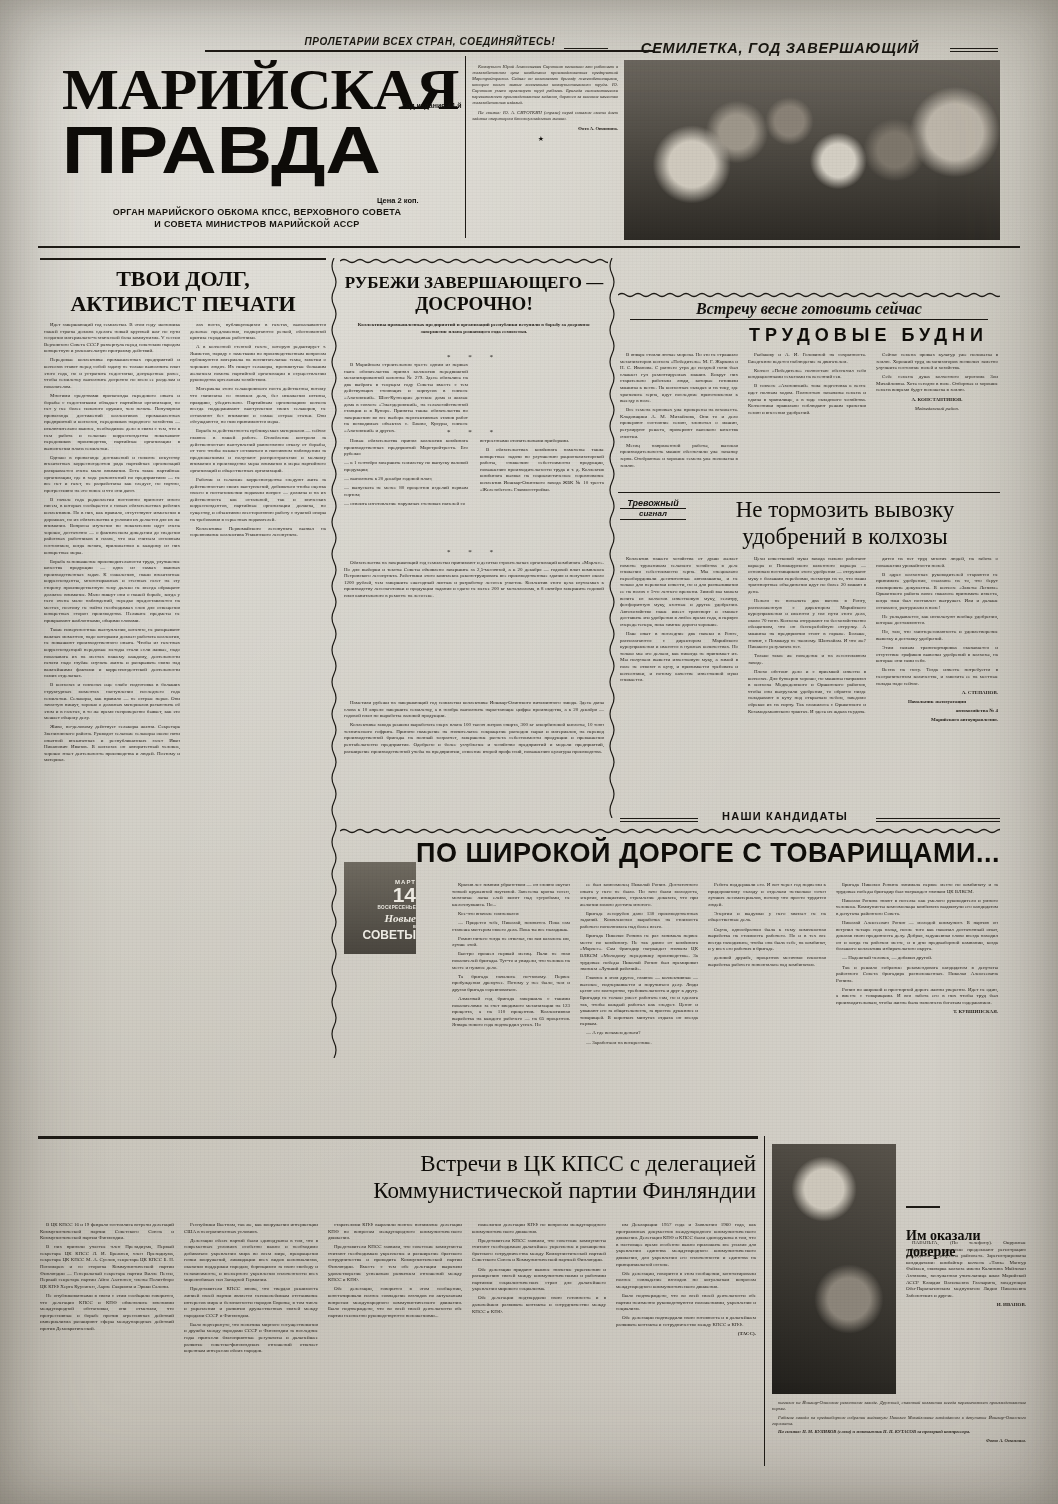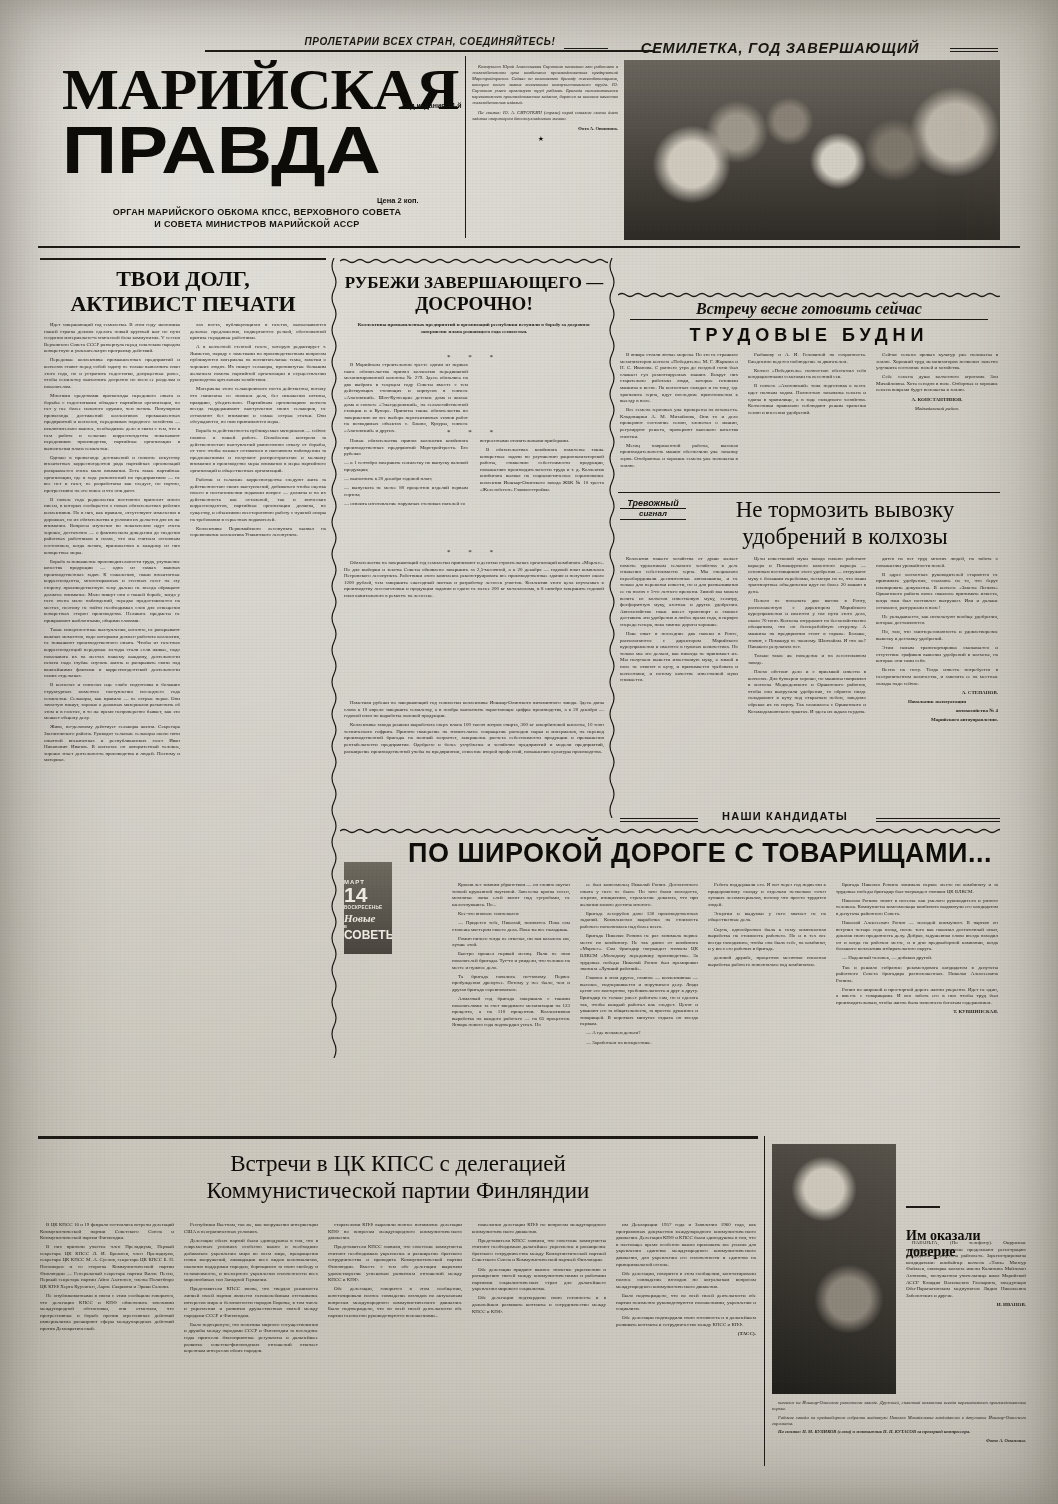--- a/index.html
+++ b/index.html
@@ -64,21 +64,21 @@
      font-size:7.5px;font-weight:bold;font-family:"Liberation Sans",sans-serif;}
 
   
   .toptitle{position:absolute;left:560px;top:40px;width:440px;text-align:center;
      font-size:14.5px;font-weight:bold;font-style:italic;letter-spacing:.8px;
      font-family:"Liberation Sans",sans-serif;color:#17150f;}
   .photo{position:absolute;overflow:hidden;background:#4a463e;}
 
   
   .h-serif{font-family:"Liberation Serif",serif;font-weight:bold;text-align:center;color:#100e0a;}
-  .h-sans{font-family:"Liberation Sans",sans-serif;font-weight:bold;text-align:center;color:#100e0a;}
+  .h-sans{font-family:"Liberation Sans",sans-serif;font-weight:bold;text-align:right;color:#100e0a;}
   .kicker{font-family:Liberation Sans, sans-serif;font-style:italic;font-weight:bold;
      font-size:9px;line-height:10px;text-align:center;}
   .rubric{font-family:"Liberation Serif",serif;font-style:italic;font-weight:bold;
      text-align:center;font-size:16px;border-bottom:1.5px solid #1b1813;padding-bottom:1px;}
 
   .sep-stars{text-align:center;font-size:7px;letter-spacing:8px;margin:3px 0;}
 
   
   .grpphoto{background:
      radial-gradient(circle at 18% 58%, #cfc9bd 0 7%, rgba(0,0,0,0) 12%),
@@ -86,23 +86,23 @@
      radial-gradient(circle at 44% 34%, #8a8277 0 6%, rgba(0,0,0,0) 10%),
      radial-gradient(circle at 57% 56%, #d3cec3 0 7%, rgba(0,0,0,0) 12%),
      radial-gradient(circle at 72% 50%, #7d766b 0 6%, rgba(0,0,0,0) 11%),
      radial-gradient(circle at 88% 40%, #bdb6aa 0 8%, rgba(0,0,0,0) 13%),
      linear-gradient(180deg,#6d6860 0%,#4e4a43 48%,#2e2b26 100%);}
   .workphoto{background:
      radial-gradient(circle at 42% 18%, #cdc7bb 0 9%, rgba(0,0,0,0) 15%),
      radial-gradient(circle at 62% 62%, #8c857a 0 12%, rgba(0,0,0,0) 20%),
      linear-gradient(200deg,#58534b 0%,#3b3832 55%,#22201c 100%);}
 
-  .badge{position:absolute;width:48px;height:92px;overflow:hidden;
+  .badge{position:absolute;width:72px;height:92px;overflow:hidden;
      background:linear-gradient(180deg,#6f6a60,#4a463f);color:#efece4;
-     font-family:"Liberation Sans",sans-serif;text-align:left;}
+     font-family:"Liberation Sans",sans-serif;text-align:right;}
   .badge .bm{font-size:6px;font-weight:bold;margin-top:17px;letter-spacing:1px;}
   .badge .bd{font-size:21px;font-weight:bold;line-height:20px;}
   .badge .bw{font-size:4.6px;font-weight:bold;letter-spacing:.3px;}
   .badge .bv{font-size:11px;font-style:italic;font-weight:bold;margin-top:2px;
      font-family:"Liberation Serif",serif;}
   .badge .bs{font-size:12px;font-weight:bold;line-height:12px;}
 
   .dividerlbl{position:absolute;text-align:center;font-family:"Liberation Sans",sans-serif;
      font-weight:bold;font-size:11px;letter-spacing:1.2px;}
 </style>

